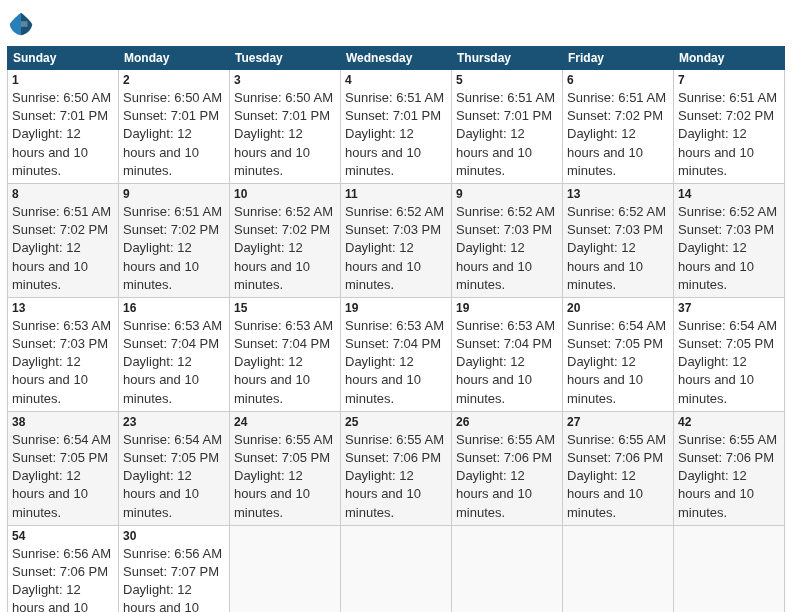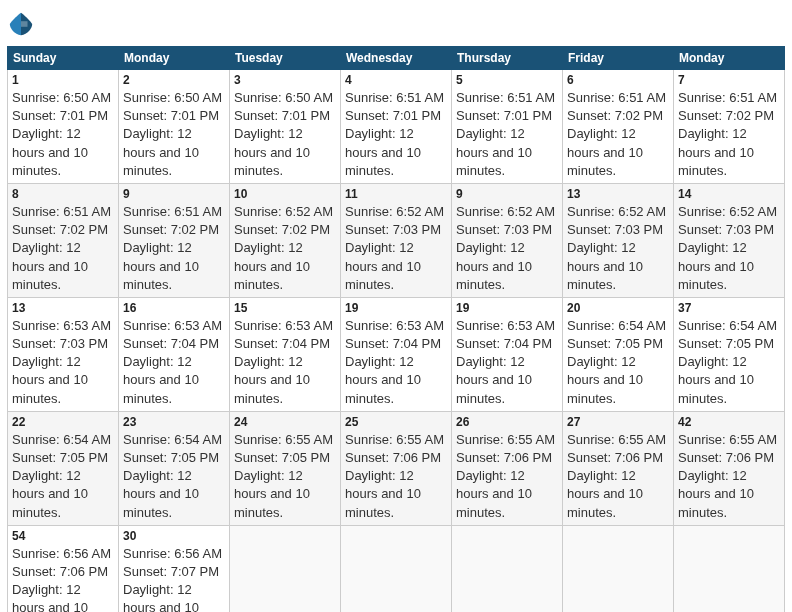--- a/index.html
+++ b/index.html
@@ -221,21 +221,21 @@
         <span class="day-num">20</span>
         <span class="day-info">Sunrise: 6:54 AM<br>Sunset: 7:05 PM<br>Daylight: 12 hours and 10 minutes.</span>
       </td>
           <td>
         <span class="day-num">37</span>
         <span class="day-info">Sunrise: 6:54 AM<br>Sunset: 7:05 PM<br>Daylight: 12 hours and 10 minutes.</span>
       </td>
         </tr>
         <tr>
           <td>
-        <span class="day-num">22</span>
+        <span class="day-num">38</span>
         <span class="day-info">Sunrise: 6:54 AM<br>Sunset: 7:05 PM<br>Daylight: 12 hours and 10 minutes.</span>
       </td>
           <td>
         <span class="day-num">23</span>
         <span class="day-info">Sunrise: 6:54 AM<br>Sunset: 7:05 PM<br>Daylight: 12 hours and 10 minutes.</span>
       </td>
           <td>
         <span class="day-num">24</span>
         <span class="day-info">Sunrise: 6:55 AM<br>Sunset: 7:05 PM<br>Daylight: 12 hours and 10 minutes.</span>
       </td>

